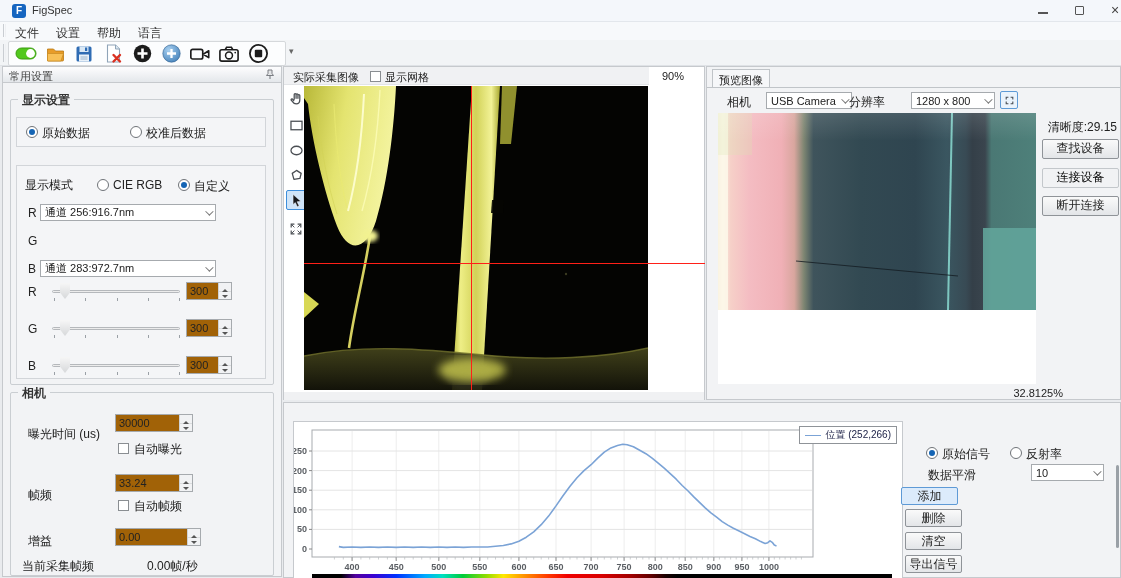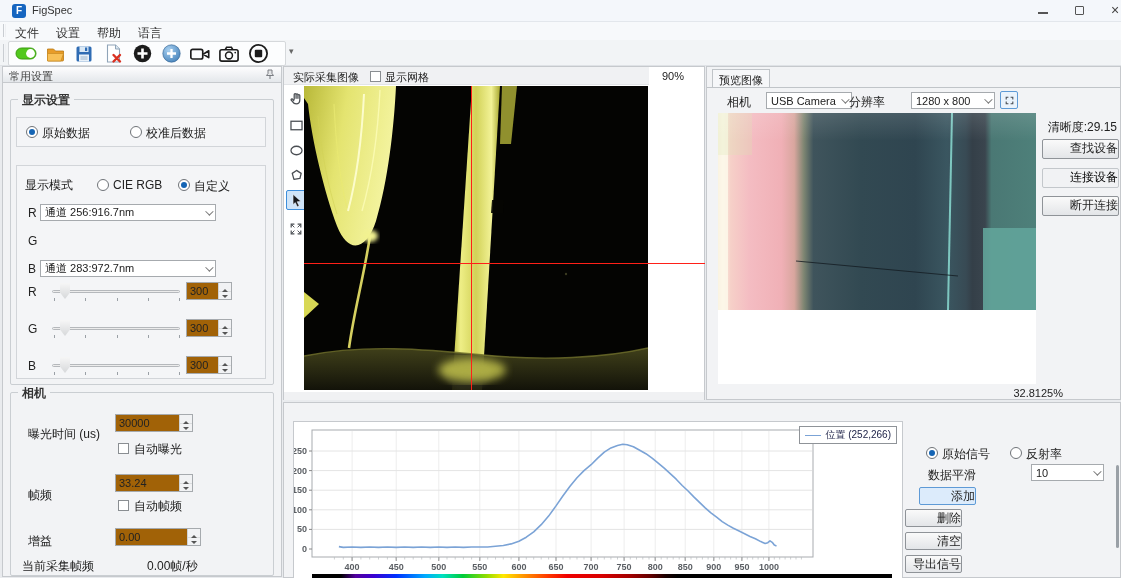--- a/index.html
+++ b/index.html
@@ -36,21 +36,21 @@
   .combo{position:absolute;display:flex;align-items:center;border:1px solid #a6aaae;background:#fff;height:17px;padding:0 4px;font-size:11px}
   .combo .cv{overflow:hidden;white-space:nowrap}
   .chev{margin-left:auto;width:6px;height:6px;border:solid #777;border-width:0 1.3px 1.3px 0;transform:rotate(45deg) translateY(-2px)}
   .spin{position:absolute;display:flex;border:1px solid #a6aaae;background:#a16207;height:18px}
   .spin .val{flex:1;padding:2px 3px;font-size:11px}
   .ud{width:13px;border-left:1px solid #cfd2d5;display:flex;flex-direction:column}
   .ud i{flex:1;background:#f1f2f4;border-bottom:1px solid #dadcde;position:relative}
   .ud i:last-child{border-bottom:none}
   .ud i::after{content:"";position:absolute;left:3px;top:2.5px;border:3px solid transparent;border-bottom:3.5px solid #555}
   .ud i:last-child::after{border-bottom:none;border-top:3.5px solid #555;top:3.5px}
-  .btn{position:absolute;border:1px solid #8f9398;background:linear-gradient(#fafafa,#e3e5e8);font-size:12px;text-align:right;color:#222;border-radius:2px;line-height:17px}
+  .btn{position:absolute;border:1px solid #8f9398;background:linear-gradient(#fafafa,#e3e5e8);font-size:12px;text-align:center;color:#222;border-radius:2px;line-height:17px}
   .btn.blue{background:#dcebfb;border-color:#5e9ad6}
   .btn.dis{color:#000000;border-color:#c3c7cb;background:#f1f2f4}
   .sltrack{position:absolute;height:3px;background:#ececec;border:1px solid #b5b8bc;border-radius:2px}
   .slthumb{position:absolute;width:10px;height:16px;background:linear-gradient(#f6f6f6,#d6d8da);clip-path:polygon(0 0,100% 0,100% 60%,50% 100%,0 60%);filter:drop-shadow(0 0 0.6px #777)}
   .slticks{position:absolute;display:flex;justify-content:space-between}
   .slticks b{width:1px;height:3px;background:#9aa0a6}
   .toolbtn{position:absolute;width:20px;height:20px;border:1px solid transparent;border-radius:2px;display:flex;align-items:center;justify-content:center}
   .toolbtn.sel{background:#cfe4f8;border-color:#3d8edb}
   .tab{position:absolute;background:#f6f7f9;border:1px solid #c0c4c8;border-bottom:none;font-size:11px;text-align:center;padding-top:3px}
   .tick{font:600 9px "Liberation Sans",sans-serif;fill:#5a5e63}
@@ -588,21 +588,21 @@
     <span class="lbl" style="left:658px;top:43px">原始信号</span>
     <span class="radio" style="left:726px;top:44px"></span>
     <span class="lbl" style="left:742px;top:43px">反射率</span>
 
     <span class="lbl" style="left:644px;top:64px">数据平滑</span>
     <div class="combo" style="left:747px;top:61px;width:73px">
         <span class="cv">10</span>
         <span class="chev"></span>
       </div>
 
-    <div class="btn blue" style="left:635px;top:84px;width:57px;height:18px">添加</div>
+    <div class="btn blue" style="left:617px;top:84px;width:57px;height:18px">添加</div>
     <div class="btn" style="left:621px;top:106px;width:57px;height:18px">删除</div>
     <div class="btn" style="left:621px;top:129px;width:57px;height:18px">清空</div>
     <div class="btn" style="left:621px;top:152px;width:57px;height:18px">导出信号</div>
 
     <div class="scrollbar" style="left:832px;top:62px;height:83px"></div>
   </div>
 
 </div>
 
 </body></html>

